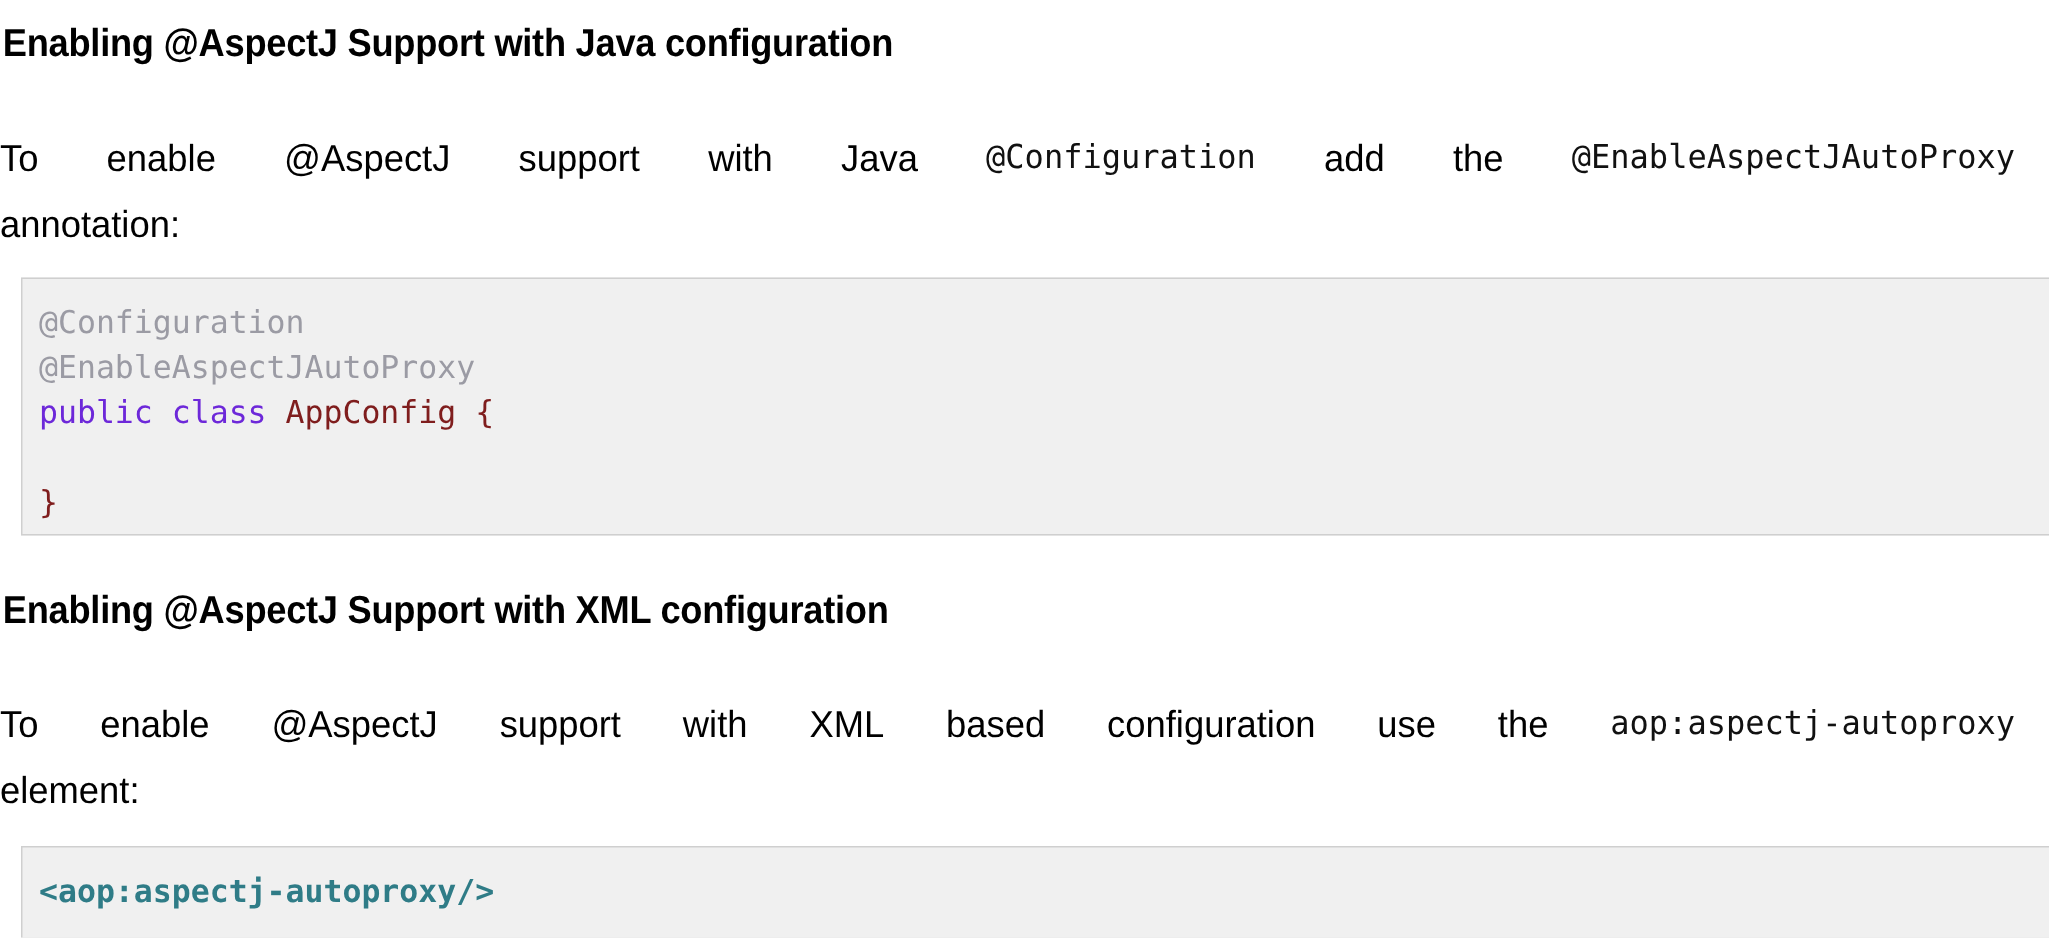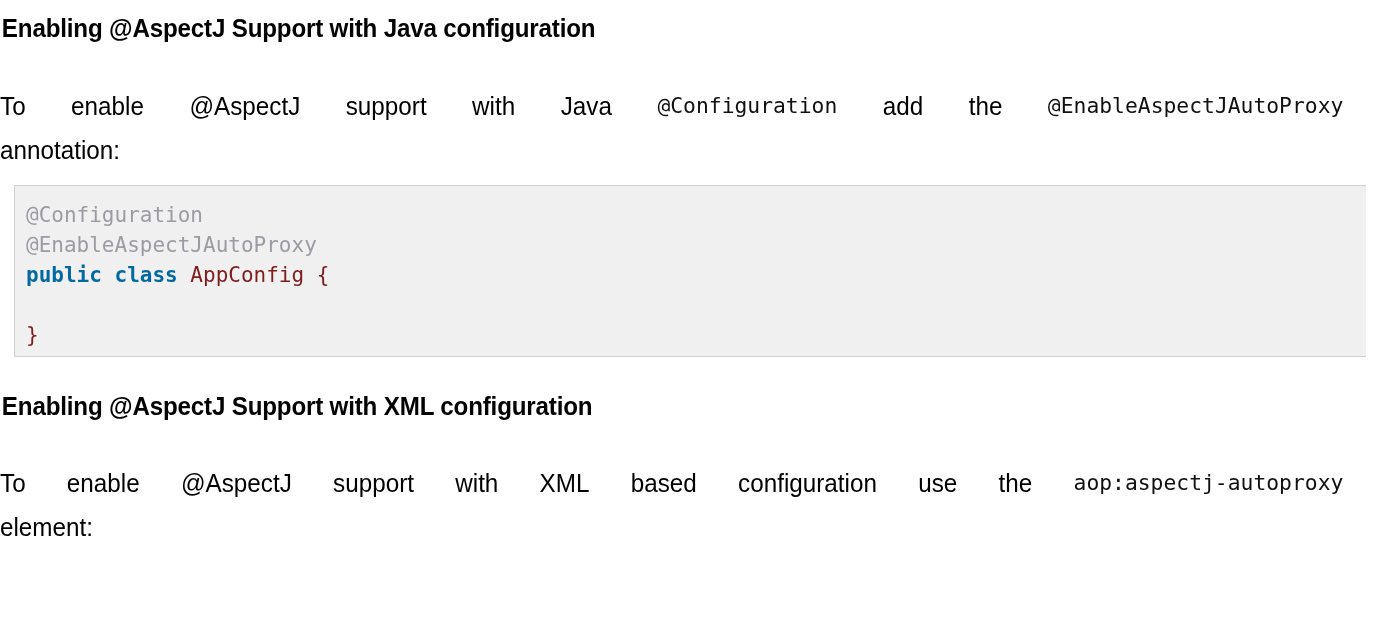--- a/index.html
+++ b/index.html
@@ -99,21 +99,21 @@
   .code-block pre {
     margin: 0;
     font-family: "DejaVu Sans Mono", "Liberation Mono", monospace;
     font-size: 21px;
     line-height: 30px;
     white-space: pre;
     color: #222222;
   }
 
   .tok-annotation { color: #9b9ba4; }
-  .tok-keyword    { color: #0369a1; font-weight: bold; }
+  .tok-keyword    { color: #6d28d9; font-weight: normal; }
   .tok-plain      { color: #7f1d1d; }
   .tok-xml        { color: #2f7c87; font-weight: bold; }
   .code-line { display: block; min-height: 30px; }
 </style>
 </head>
 <body>
 
 <div class="page">
 
   <h2 class="section-heading" id="heading-1">Enabling @AspectJ Support with Java configuration</h2>
@@ -150,14 +150,17 @@
       <span>XML</span>
       <span>based</span>
       <span>configuration</span>
       <span>use</span>
       <span>the</span>
       <span class="mono">aop:aspectj-autoproxy</span>
     </span>
     <span class="line">element:</span>
   </p>
 
+  <div class="code-block" id="code-block-xml">
+    <pre><span class="code-line"><span class="tok-xml">&lt;aop:aspectj-autoproxy/&gt;</span></span></pre>
+  </div>
 
 </div>
 
 </body></html>

